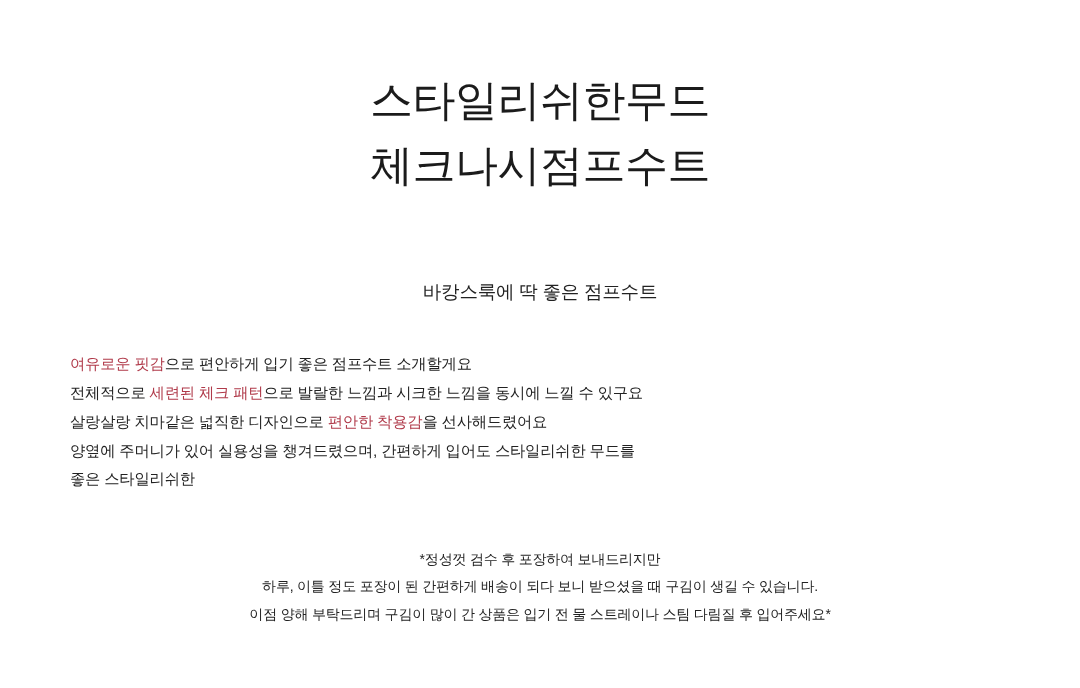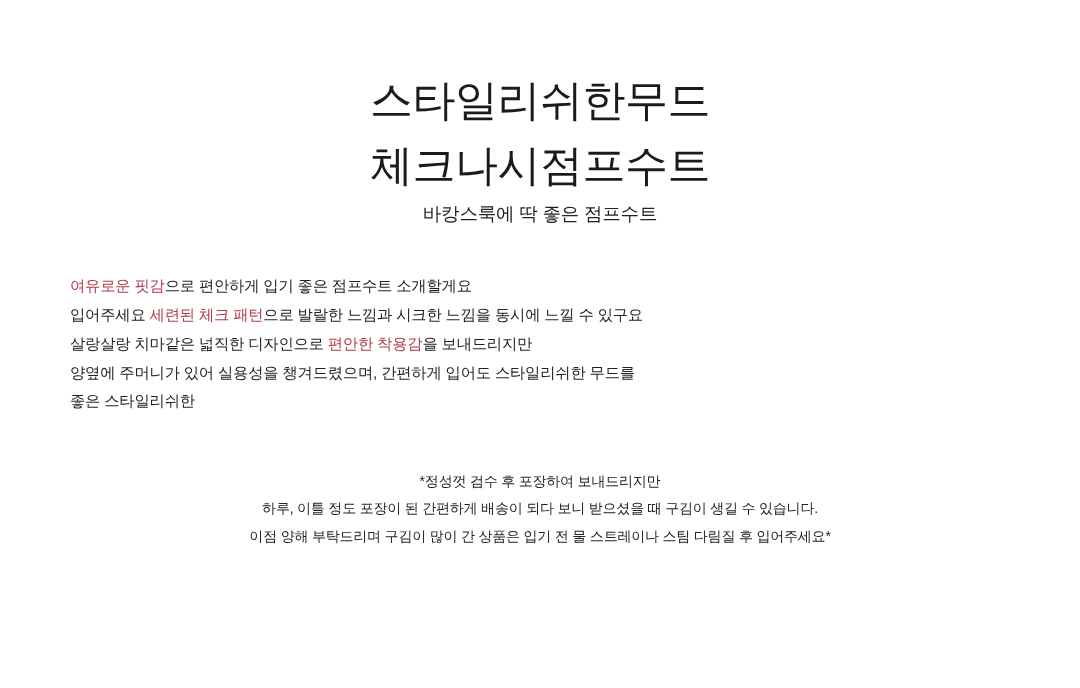--- a/index.html
+++ b/index.html
@@ -29,20 +29,21 @@
     font-size: 43px;
     line-height: 1.52;
     font-weight: 400;
     letter-spacing: -0.5px;
     color: #1b1b1b;
   }
   .headline .line {
     display: block;
   }
   .subtitle {
+    margin-top: 78px;
     text-align: center;
     font-size: 18.5px;
     line-height: 1.6;
     color: #222222;
     letter-spacing: -0.2px;
   }
   .body-copy {
     margin-top: 44px;
     text-align: left;
     font-size: 15.3px;
@@ -79,22 +80,22 @@
 
   <div class="headline">
     <span class="line">스타일리쉬한무드</span>
     <span class="line">체크나시점프수트</span>
   </div>
 
   <div class="subtitle">바캉스룩에 딱 좋은 점프수트</div>
 
   <div class="body-copy">
     <span class="line"><span class="accent">여유로운 핏감</span><span>으로 편안하게 입기 좋은 점프수트 소개할게요</span></span>
-    <span class="line"><span>입어주세요 </span><span class="accent">세련된 체크 패턴</span><span>으로 발랄한 느낌과 시크한 느낌을 동시에 느낄 수 있구요</span></span>
-    <span class="line"><span>살랑살랑 치마같은 넓직한 디자인으로 </span><span class="accent">편안한 착용감</span><span>을 보내드리지만</span></span>
+    <span class="line"><span>전체적으로 </span><span class="accent">세련된 체크 패턴</span><span>으로 발랄한 느낌과 시크한 느낌을 동시에 느낄 수 있구요</span></span>
+    <span class="line"><span>살랑살랑 치마같은 넓직한 디자인으로 </span><span class="accent">편안한 착용감</span><span>을 선사해드렸어요</span></span>
     <span class="line">양옆에 주머니가 있어 실용성을 챙겨드렸으며, 간편하게 입어도 스타일리쉬한 무드를</span>
     <span class="line">좋은 스타일리쉬한</span>
   </div>
 
   <div class="notice">
     <span class="line">*정성껏 검수 후 포장하여 보내드리지만</span>
     <span class="line">하루, 이틀 정도 포장이 된 간편하게 배송이 되다 보니 받으셨을 때 구김이 생길 수 있습니다.</span>
     <span class="line">이점 양해 부탁드리며 구김이 많이 간 상품은 입기 전 물 스트레이나 스팀 다림질 후 입어주세요*</span>
   </div>
 

